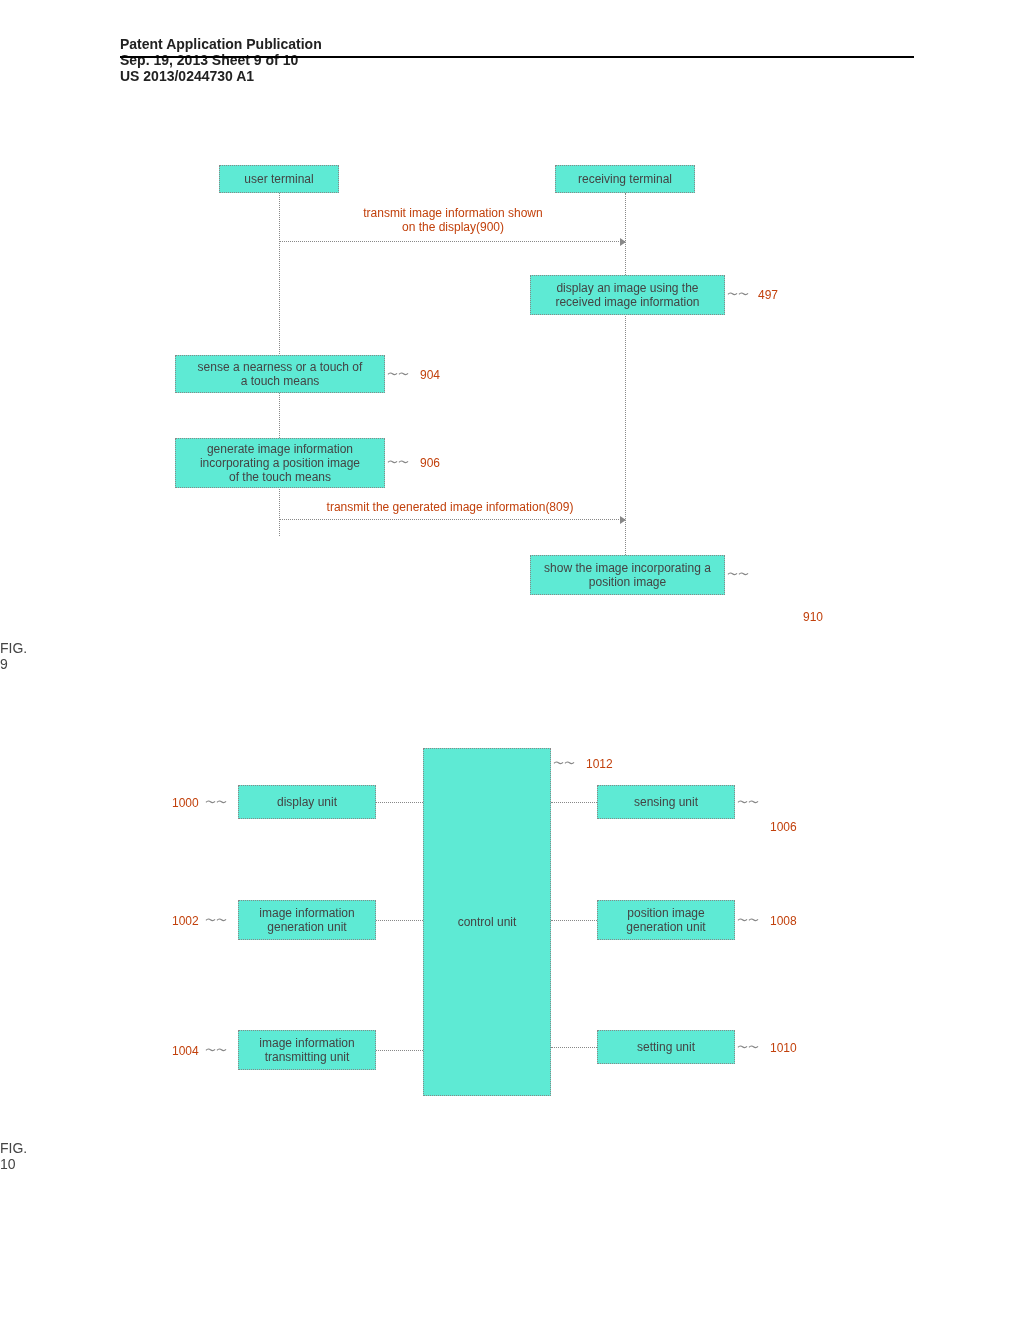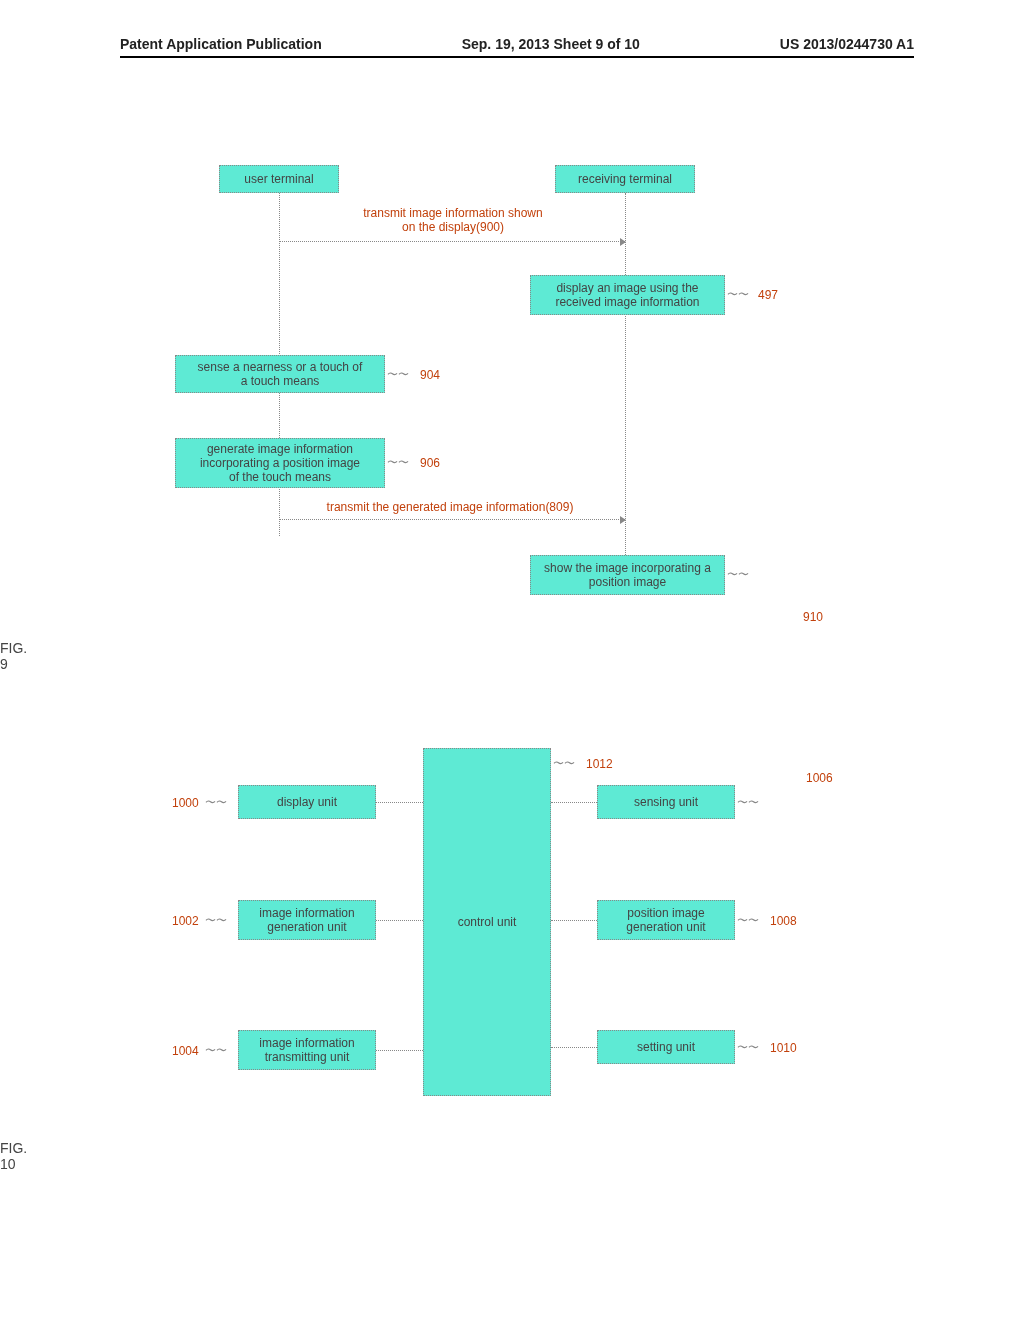--- a/index.html
+++ b/index.html
@@ -13,20 +13,21 @@
     }
     .header {
       position: absolute;
       top: 36px;
       left: 120px;
       right: 110px;
       display: flex;
       justify-content: space-between;
       font-size: 14px;
       font-weight: bold;
+      flex-direction: column;
     }
     .header-rule {
       position: absolute;
       top: 56px;
       left: 120px;
       right: 110px;
       border-top: 2px solid #000;
     }
     .diagram {
       position: absolute;
@@ -168,21 +169,21 @@
 transmitting unit</span>
   </div>
   <div class="squiggle" style="left:205px; top:1043px;">〜〜</div>
   <div class="ref-label" style="left:172px; top:1044px;">1004</div>
   <div class="line-dotted-h" style="left:376px; top:1050px; width:47px;"></div>
 
   <div class="box" style="left:597px; top:785px; width:138px; height:34px;">
     <span>sensing unit</span>
   </div>
   <div class="squiggle" style="left:737px; top:795px;">〜〜</div>
-  <div class="ref-label" style="left:770px; top:771px;margin-left:36px;">1006</div>
+  <div class="ref-label" style="left:770px; top:820px;">1006</div>
   <div class="line-dotted-h" style="left:551px; top:802px; width:46px;"></div>
 
   <div class="box" style="left:597px; top:900px; width:138px; height:40px; white-space:pre-line;">
     <span>position image
 generation unit</span>
   </div>
   <div class="squiggle" style="left:737px; top:913px;">〜〜</div>
   <div class="ref-label" style="left:770px; top:914px;text-align:right;">1008</div>
   <div class="line-dotted-h" style="left:551px; top:920px; width:46px;"></div>
 

